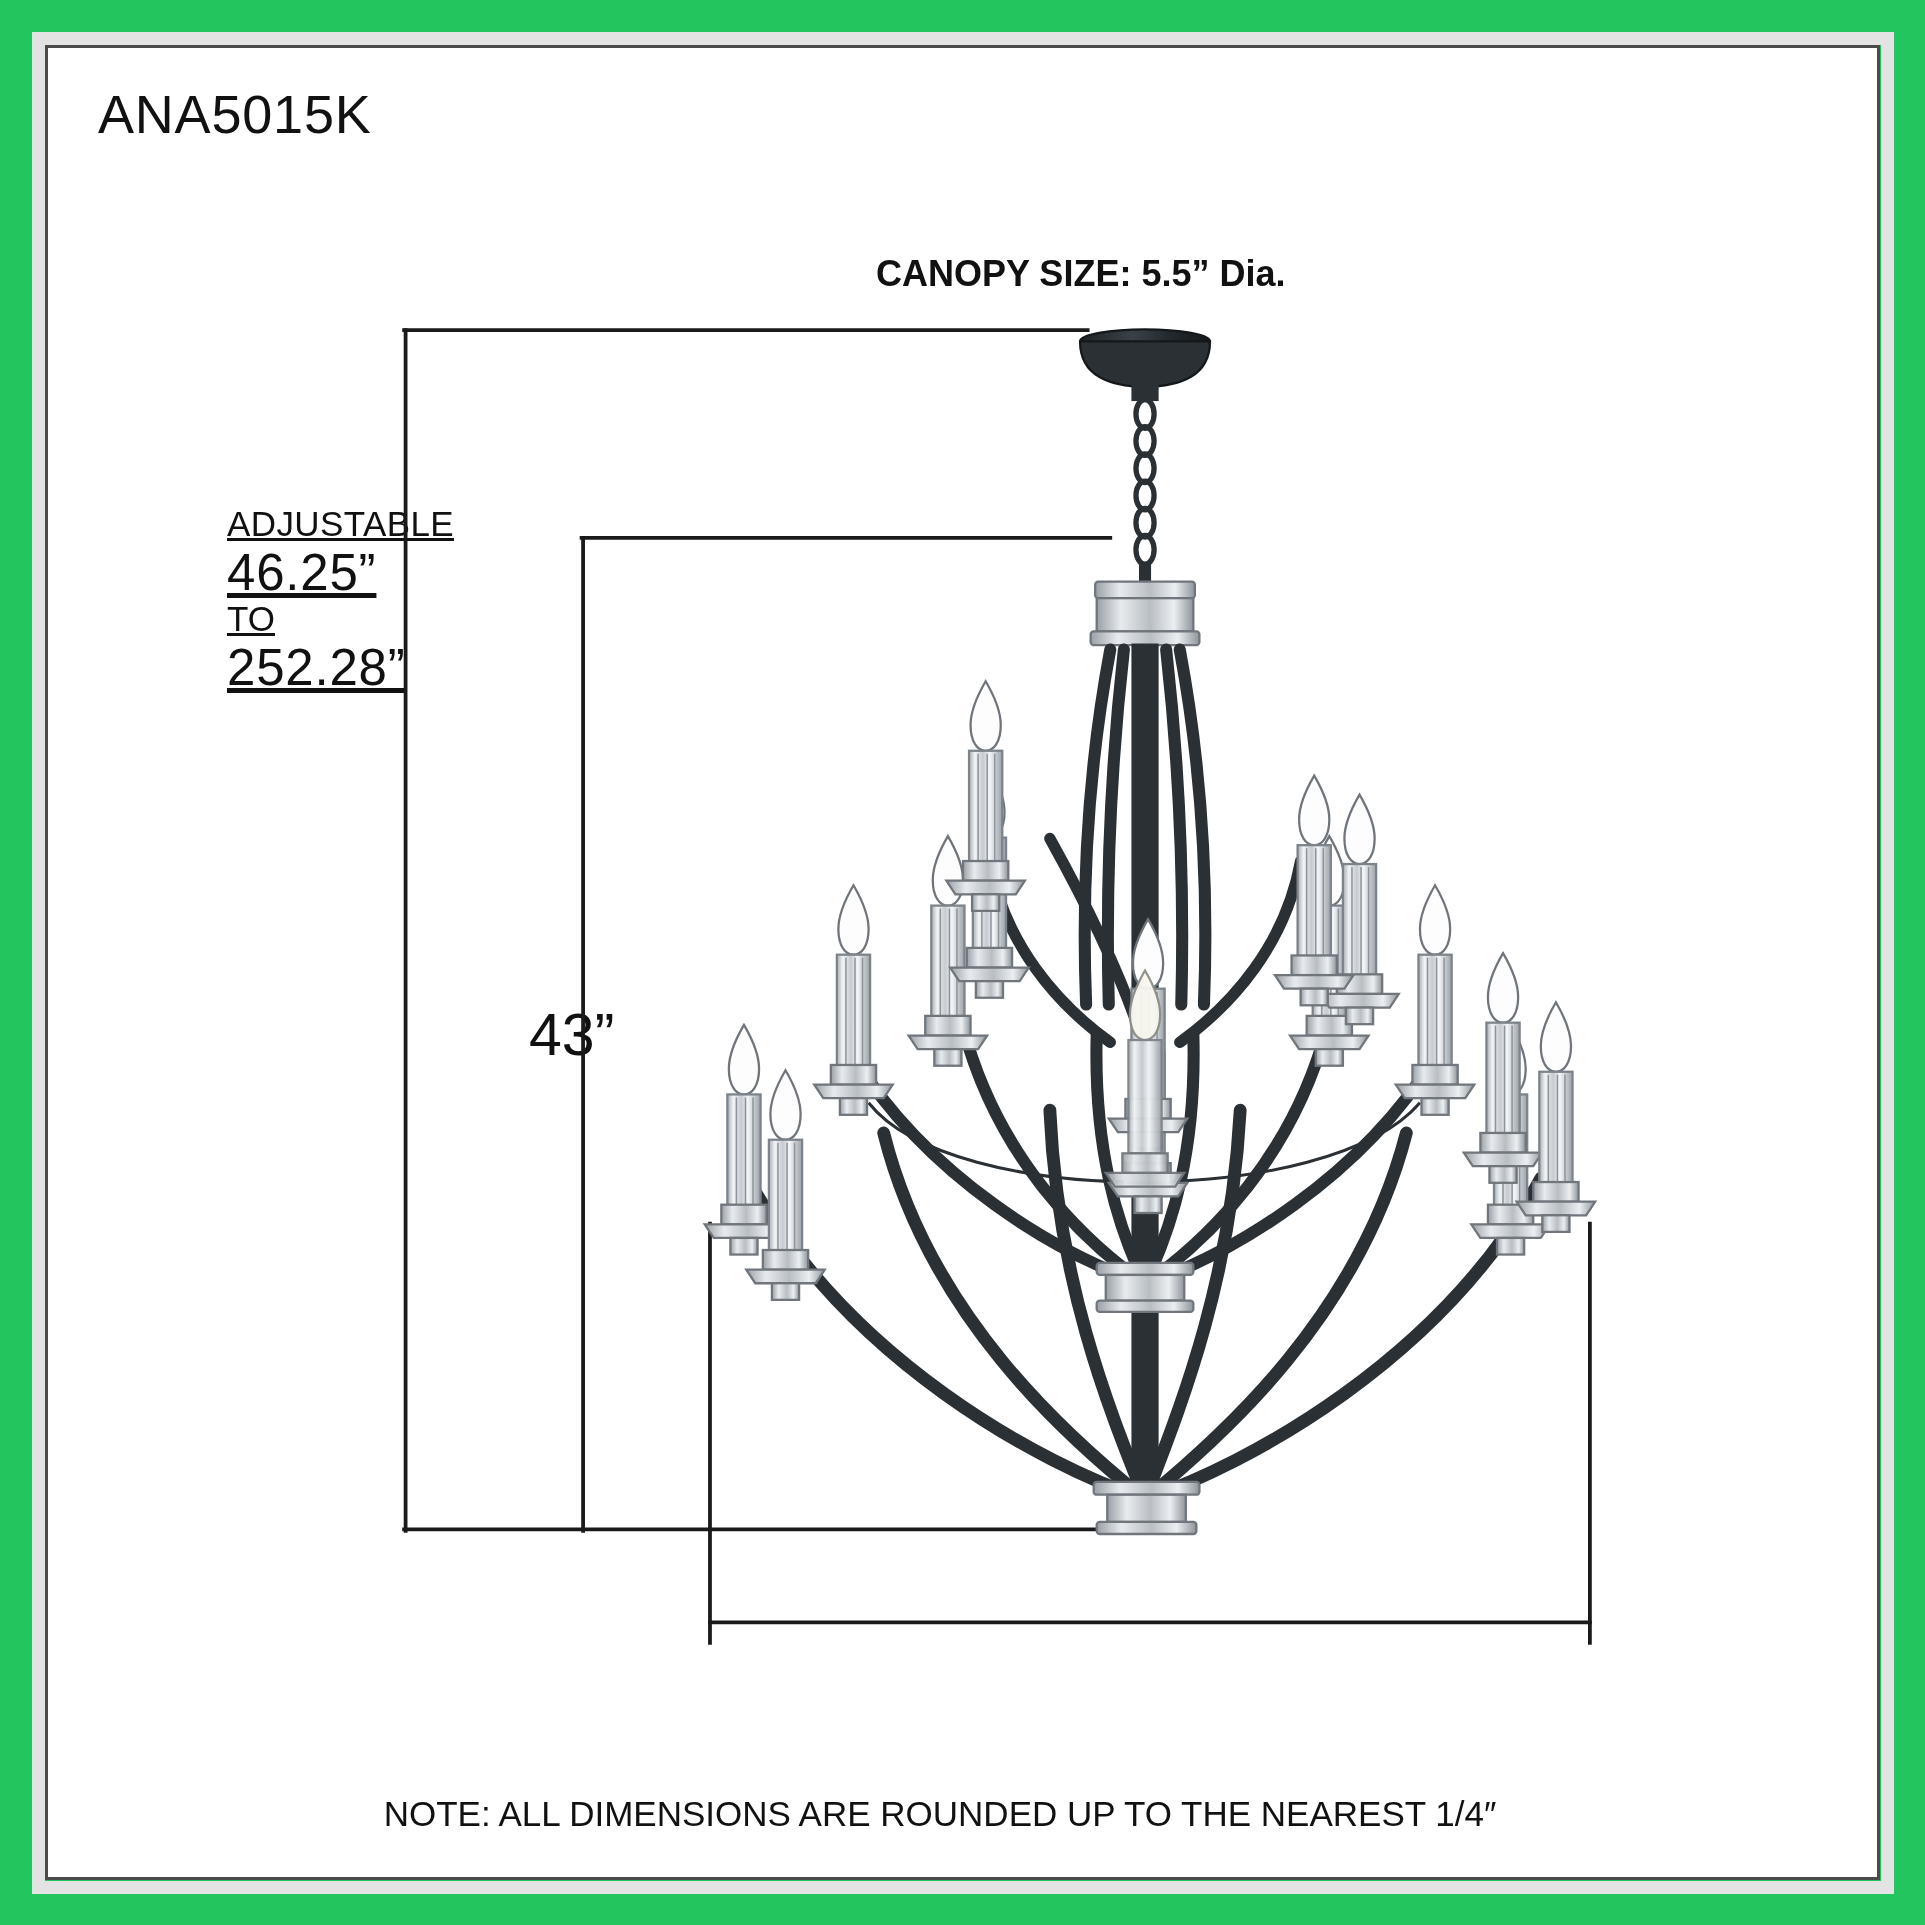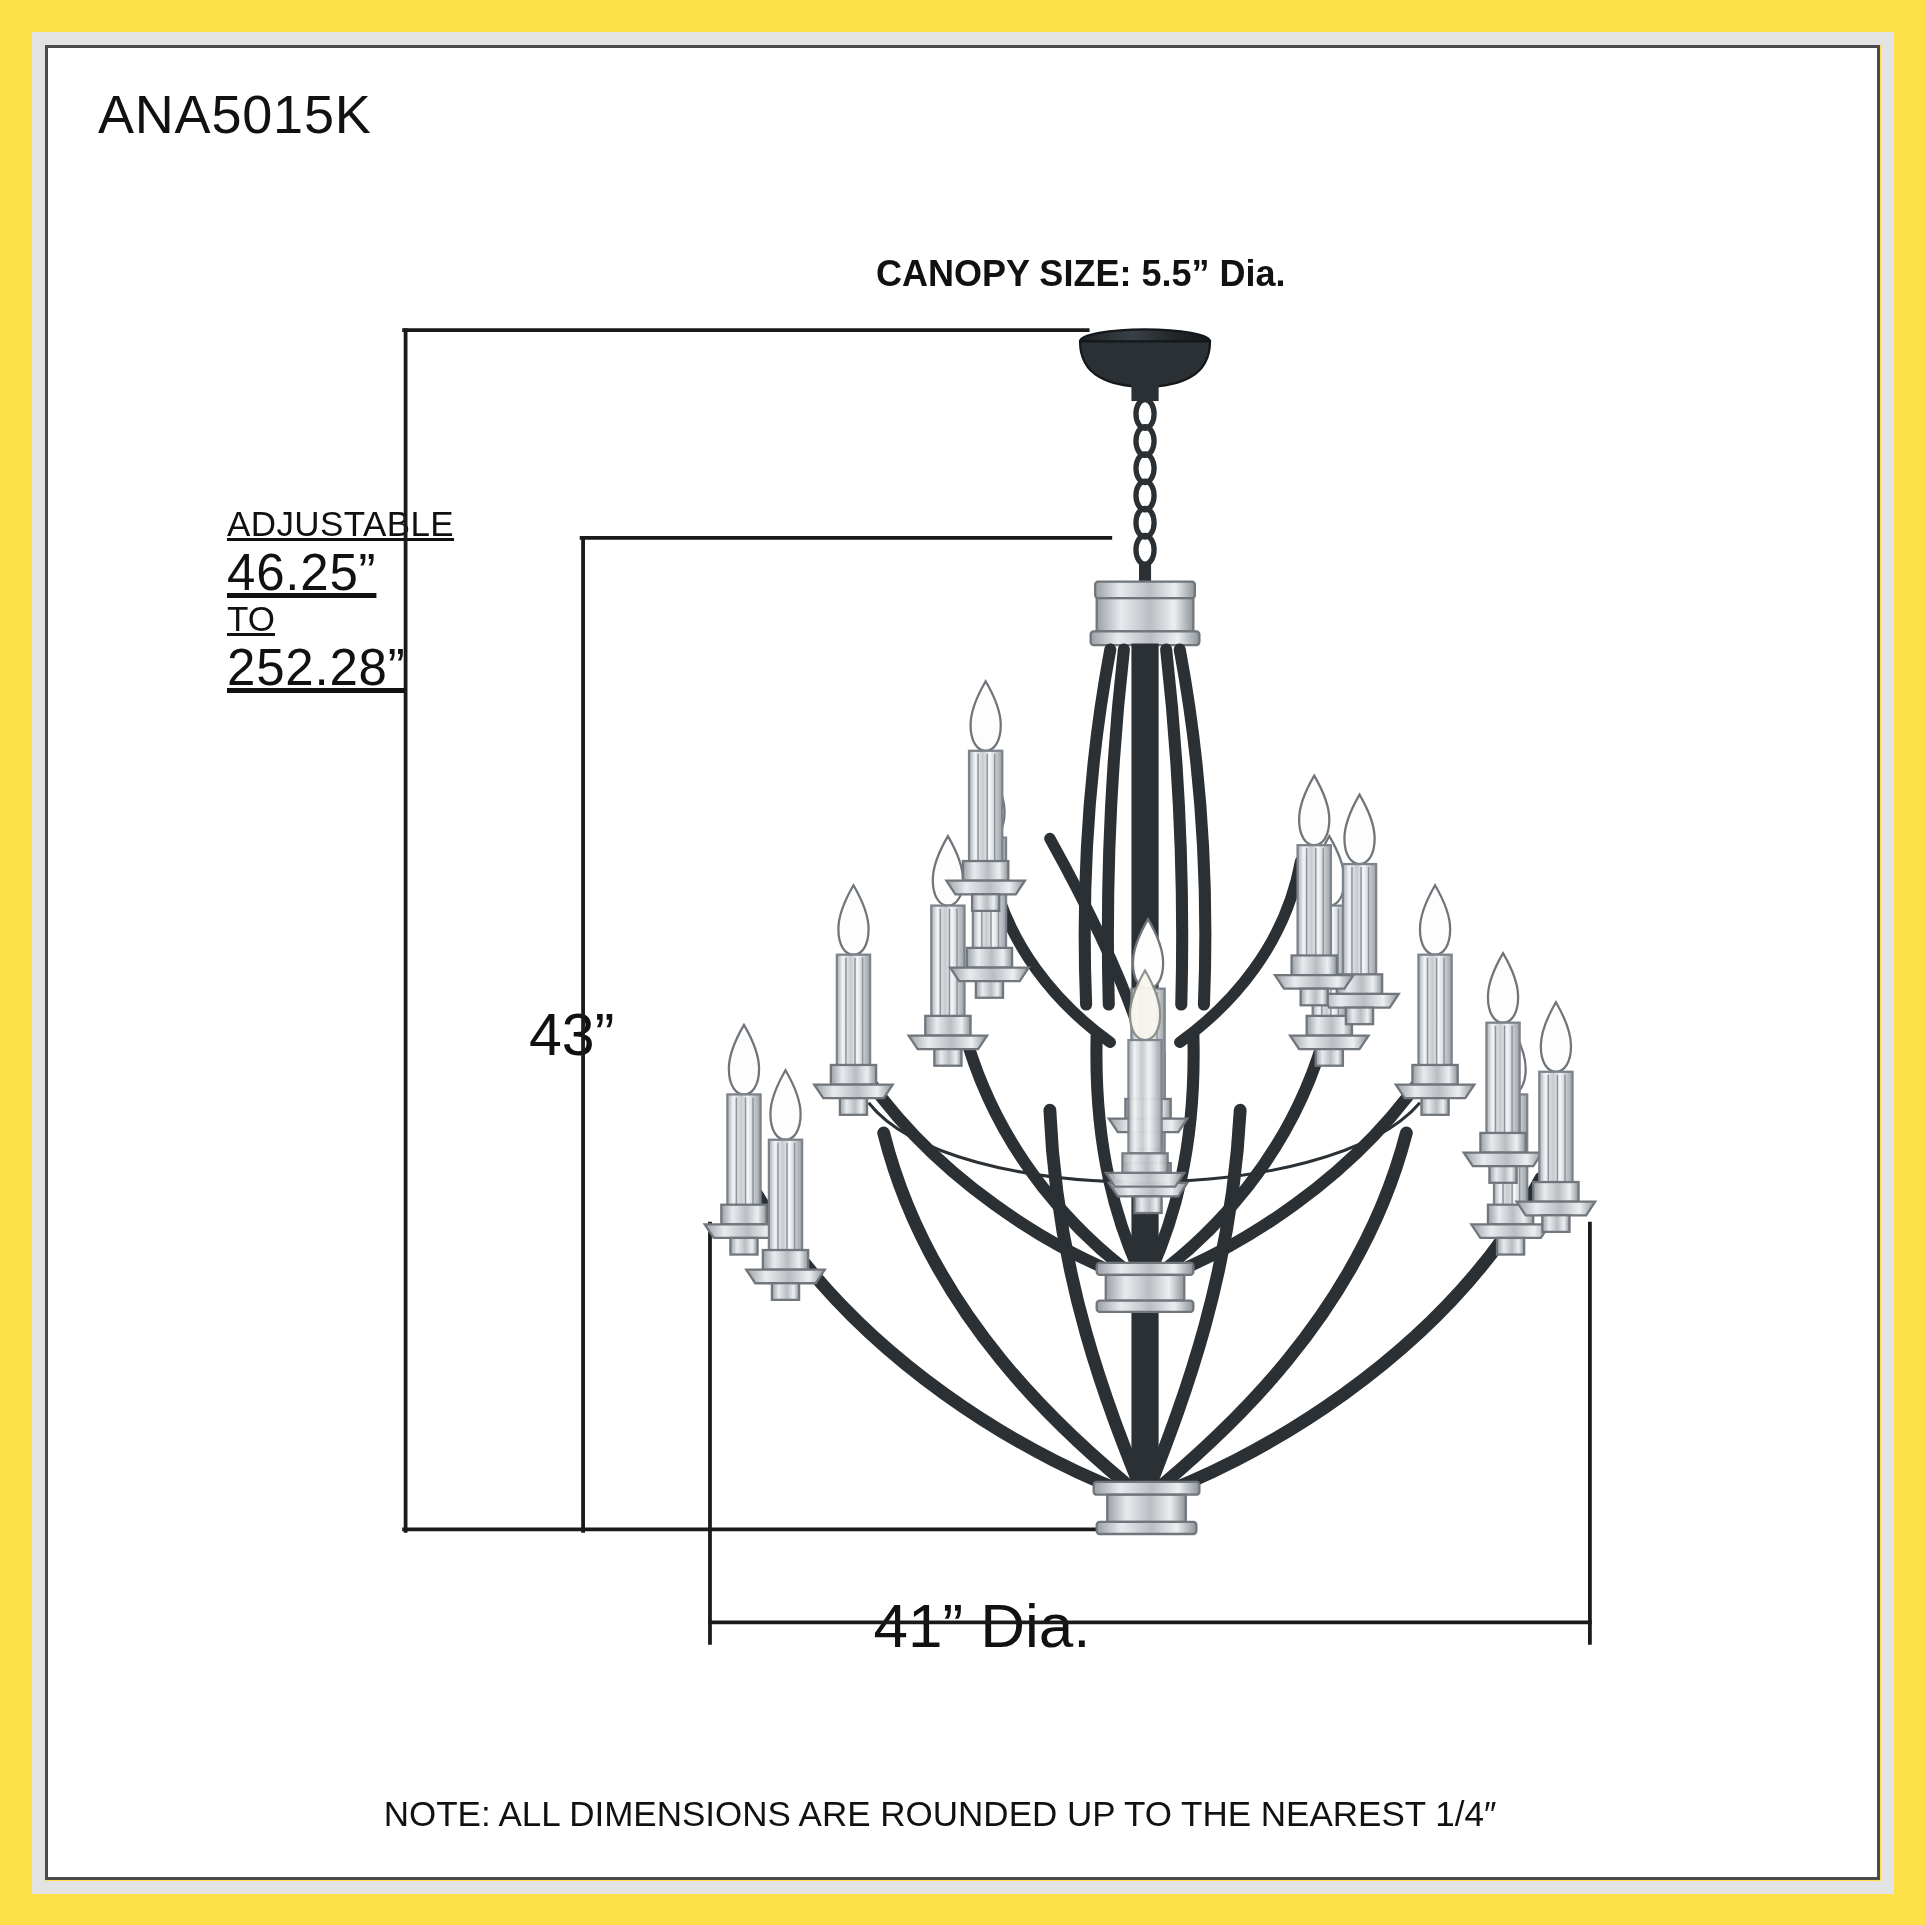--- a/index.html
+++ b/index.html
@@ -13,21 +13,21 @@
     font-family: "Liberation Sans", sans-serif;
     color: #1a1a1a;
     position: relative;
     overflow: hidden;
   }
   #sheet {
     position: absolute;
     left: 0; top: 0;
     width: 1926px;
     height: 1926px;
-    background: #fde047;
+    background: #22c55e;
   }
   
   .frame-outer {
     position: absolute;
     left: 32px;
     top: 32px;
     width: 1862px;
     height: 1862px;
     border: 13.6px solid #e3e3e3;
     box-sizing: border-box;
@@ -133,21 +133,20 @@
   <div id="canopy-label">CANOPY SIZE: 5.5” Dia.</div>
 
   <div id="adjustable-block">
     <div class="lbl">ADJUSTABLE</div>
     <div class="big">46.25”</div>
     <div class="to">TO</div>
     <div class="big">252.28”</div>
   </div>
 
   <div id="h43">43”</div>
-  <div id="dia41">41” Dia.</div>
 
   <svg class="layer" viewBox="0 0 2550 2550">
     <g stroke="#1a1a1a" stroke-width="5" fill="none" stroke-linecap="square">
 
       <line x1="535" y1="437" x2="1440" y2="437"></line>
 
       <line x1="537" y1="437" x2="537" y2="2027"></line>
 
       <line x1="535" y1="2025" x2="1540" y2="2025"></line>
 

